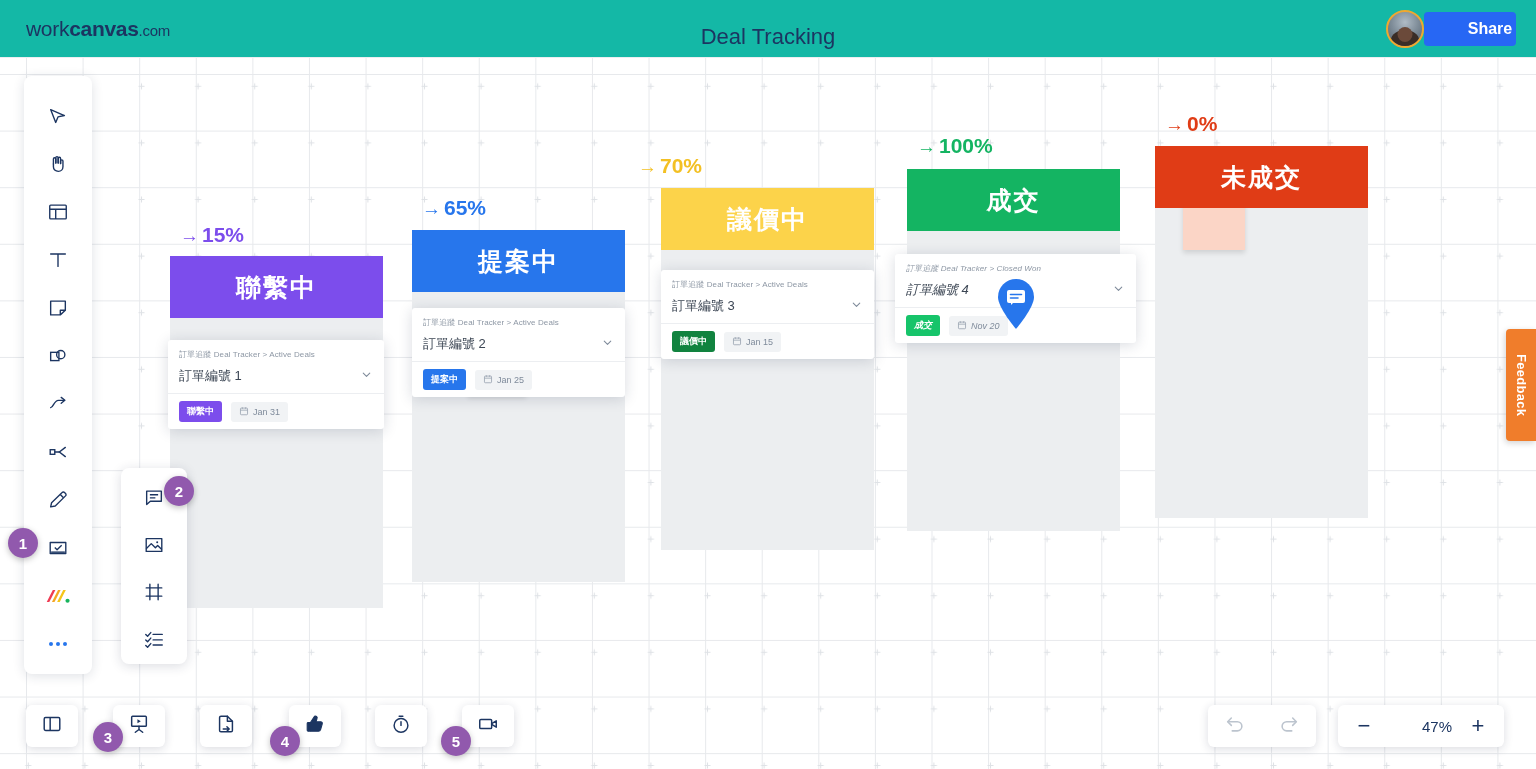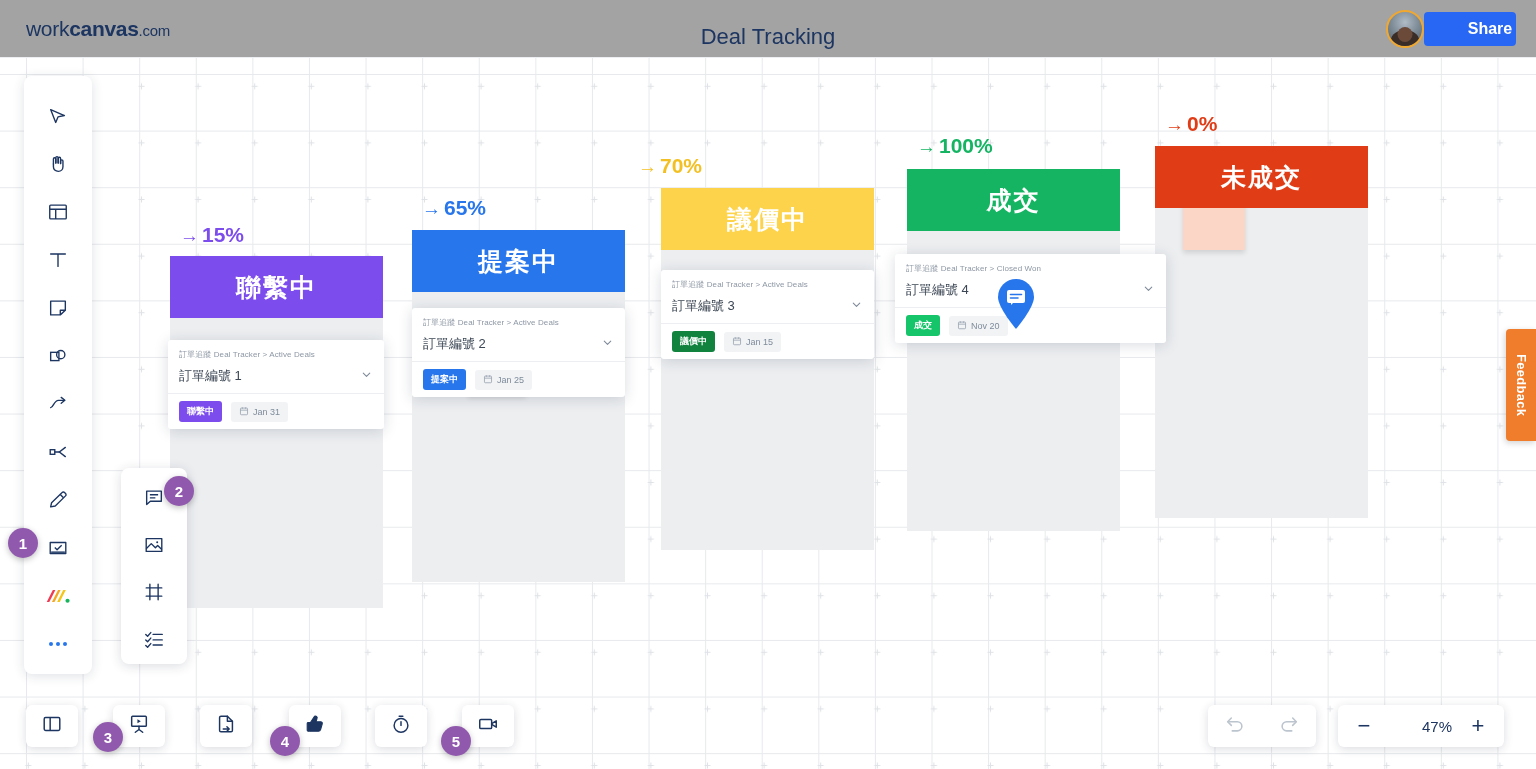--- a/index.html
+++ b/index.html
@@ -38,21 +38,21 @@
   }
   .dotgrid {
     position: absolute; inset: 0;
     pointer-events: none;
   }
 
   
   #header {
     position: absolute; left: 0; top: 0;
     width: 1536px; height: 58px;
-    background: #a3a3a3;
+    background: #14b8a6;
     border-bottom: 1px solid #eceef1;
     z-index: 60;
   }
   #logo {
     position: absolute; left: 26px; top: 17px;
     font-size: 21px; color: #1c3561; letter-spacing: -0.3px;
   }
   #logo .lite { font-weight: 400; }
   #logo .bold { font-weight: 700; }
   #logo .dotcom { font-size: 15px; font-weight: 400; }
@@ -314,21 +314,21 @@
             <span>Jan 15</span>
           </span>
         </div>
       </div>
       <div class="pct" style="left: 917px; top: 76px; color: rgb(20, 180, 98);"><span class="arrow">→</span><span>100%</span></div>
       <div class="col-body" style="left: 907px; top: 173px; width: 213px; height: 300px;"></div>
       <div class="sticky" style="left: 927px; top: 250px; width: 58px; height: 20px; background: rgb(159, 227, 192);"></div>
       <div class="col-header" style="left: 907px; top: 111px; width: 213px; height: 62px; background: rgb(20, 180, 98);">
         <span>成交</span>
       </div>
-      <div class="detail-card" style="left: 895px; top: 196px; width: 271px;">
+      <div class="detail-card" style="left: 895px; top: 196px; width: 241px; font-style: italic;">
         <div class="dc-top">
           <div class="dc-crumb">訂單追蹤 Deal Tracker &gt; Closed Won</div>
           <div class="dc-row">
             <span class="dc-name">訂單編號 4</span>
             <span class="dc-chev"><svg width="13" height="13" viewBox="0 0 24 24" fill="none" stroke="#7f8b9b" stroke-width="2" stroke-linecap="round" stroke-linejoin="round">
                 <path d="M6 9.5 12 15.5 18 9.5"></path>
               </svg></span>
           </div>
         </div>
         <div class="dc-bottom">

